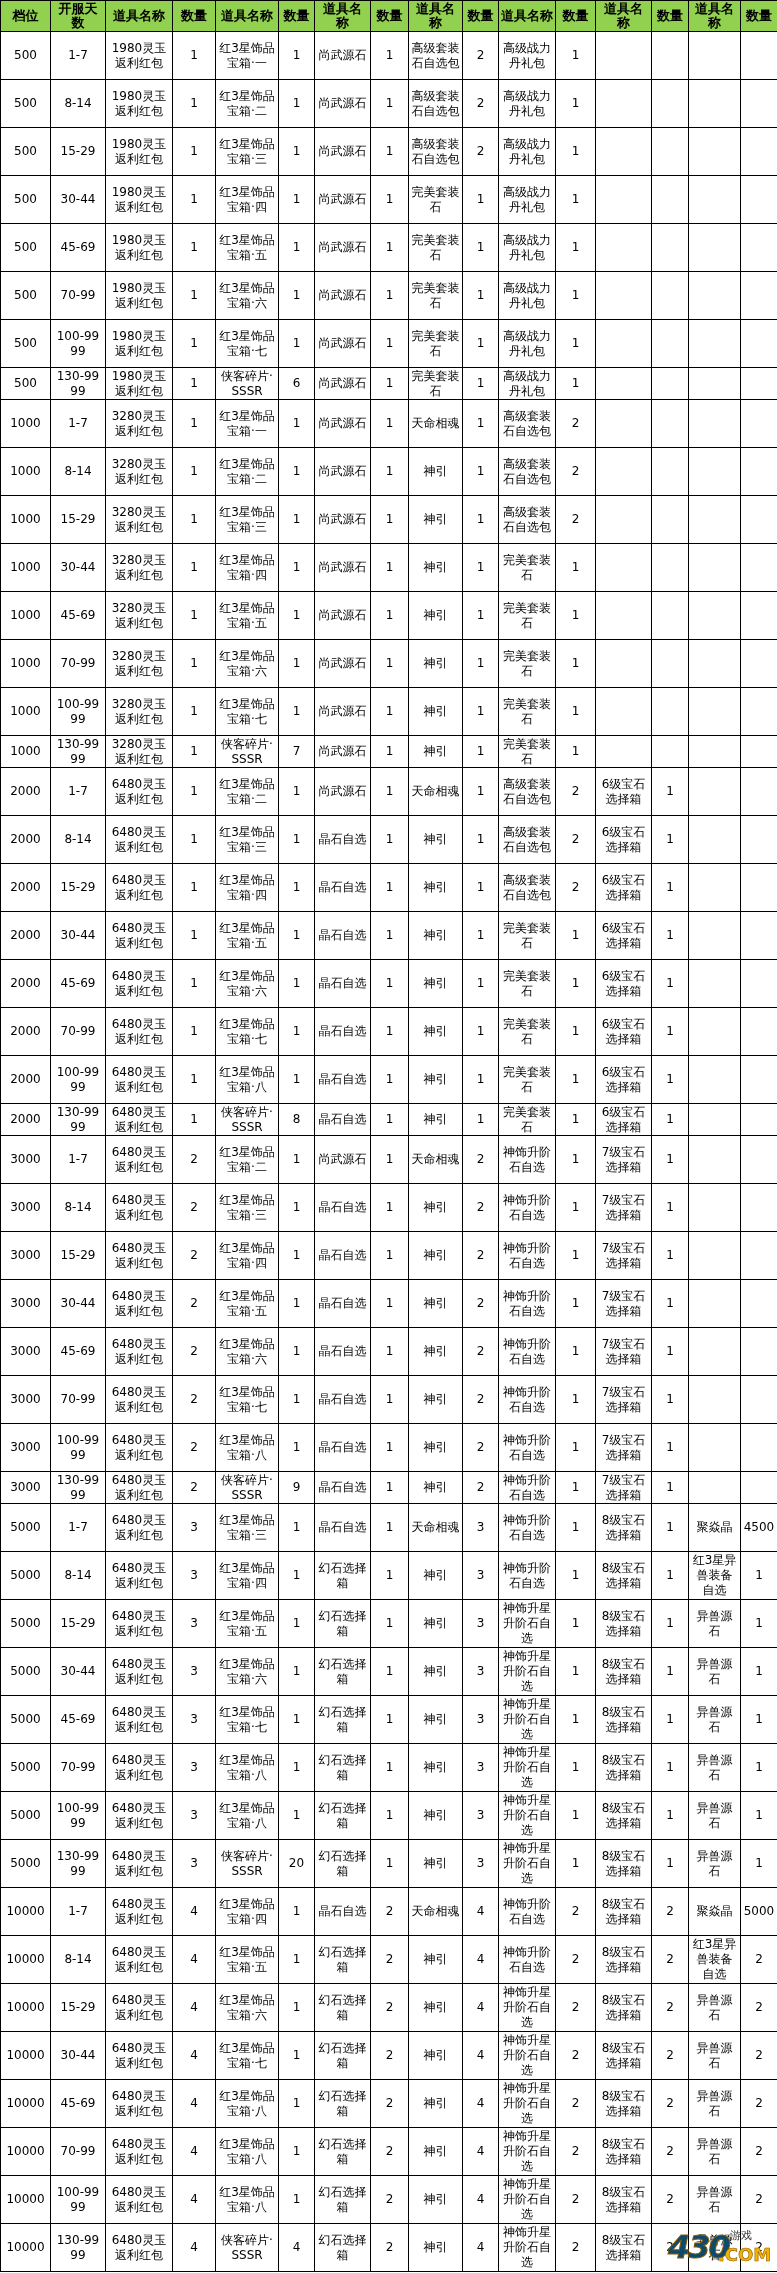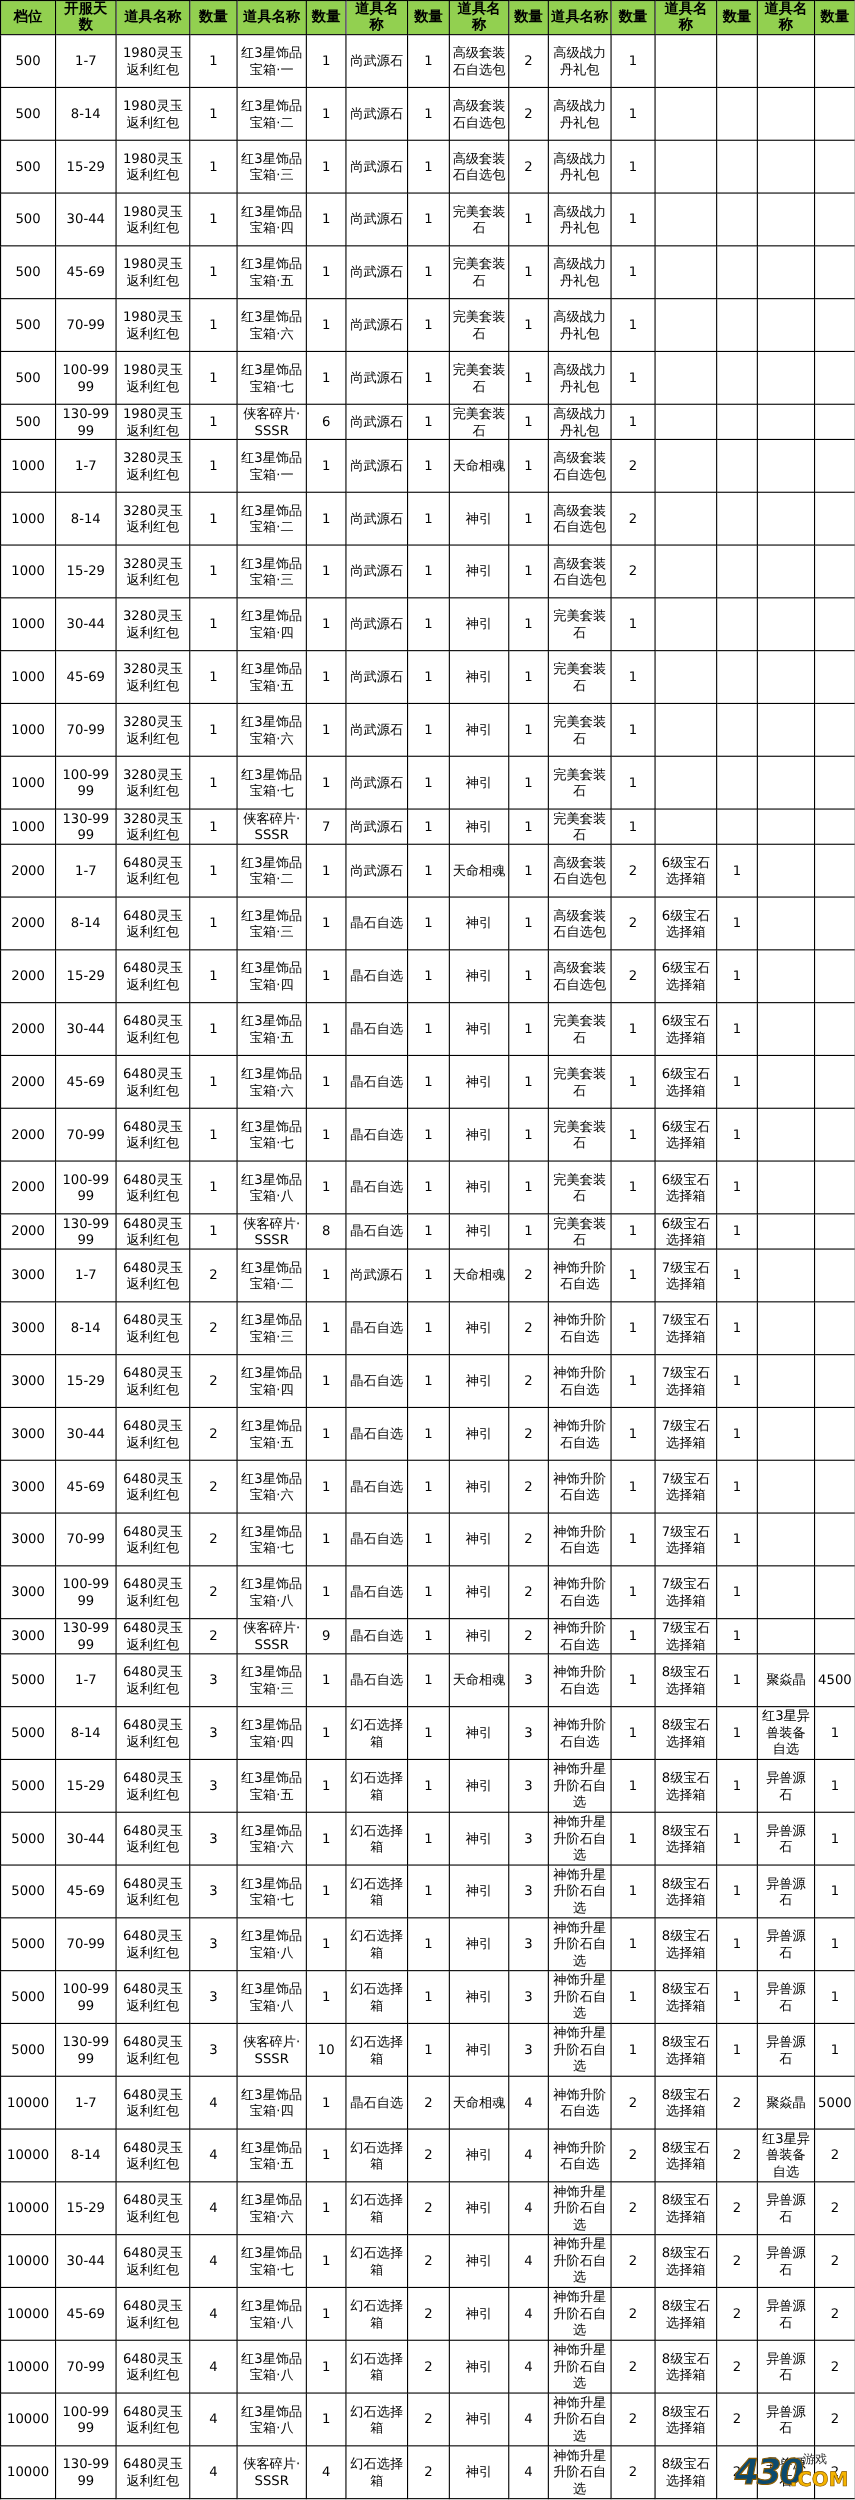--- a/index.html
+++ b/index.html
@@ -828,21 +828,21 @@
         <td>1</td>
         <td>异兽源石</td>
         <td>1</td>
       </tr>
       <tr>
         <td>5000</td>
         <td>130-9999</td>
         <td>6480灵玉返利红包</td>
         <td>3</td>
         <td>侠客碎片·SSSR</td>
-        <td>10</td>
+        <td>20</td>
         <td>幻石选择箱</td>
         <td>1</td>
         <td>神引</td>
         <td>3</td>
         <td>神饰升星升阶石自选</td>
         <td>1</td>
         <td>8级宝石选择箱</td>
         <td>1</td>
         <td>异兽源石</td>
         <td>1</td>

